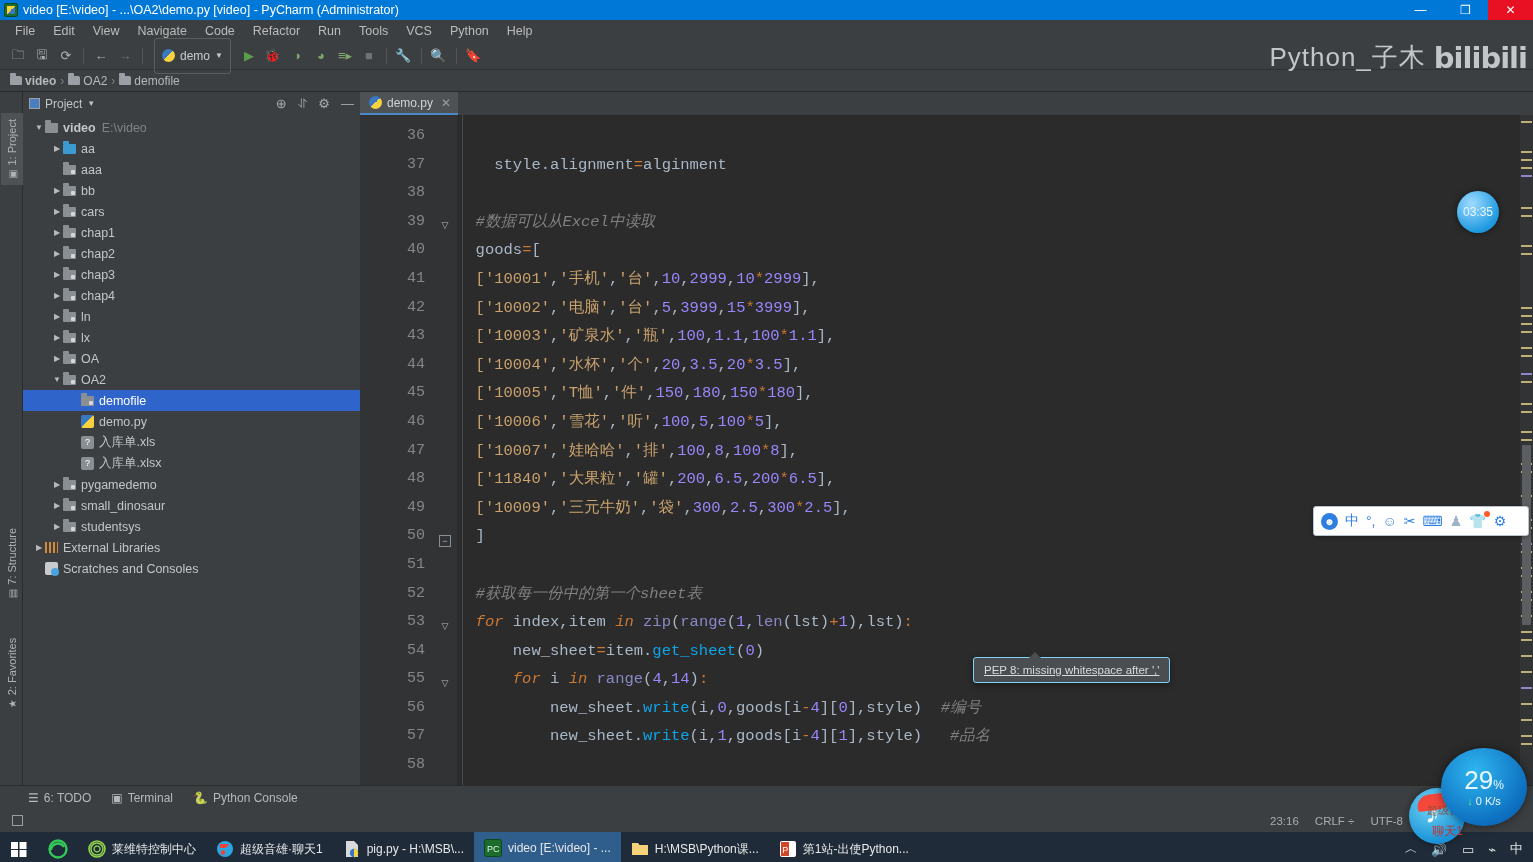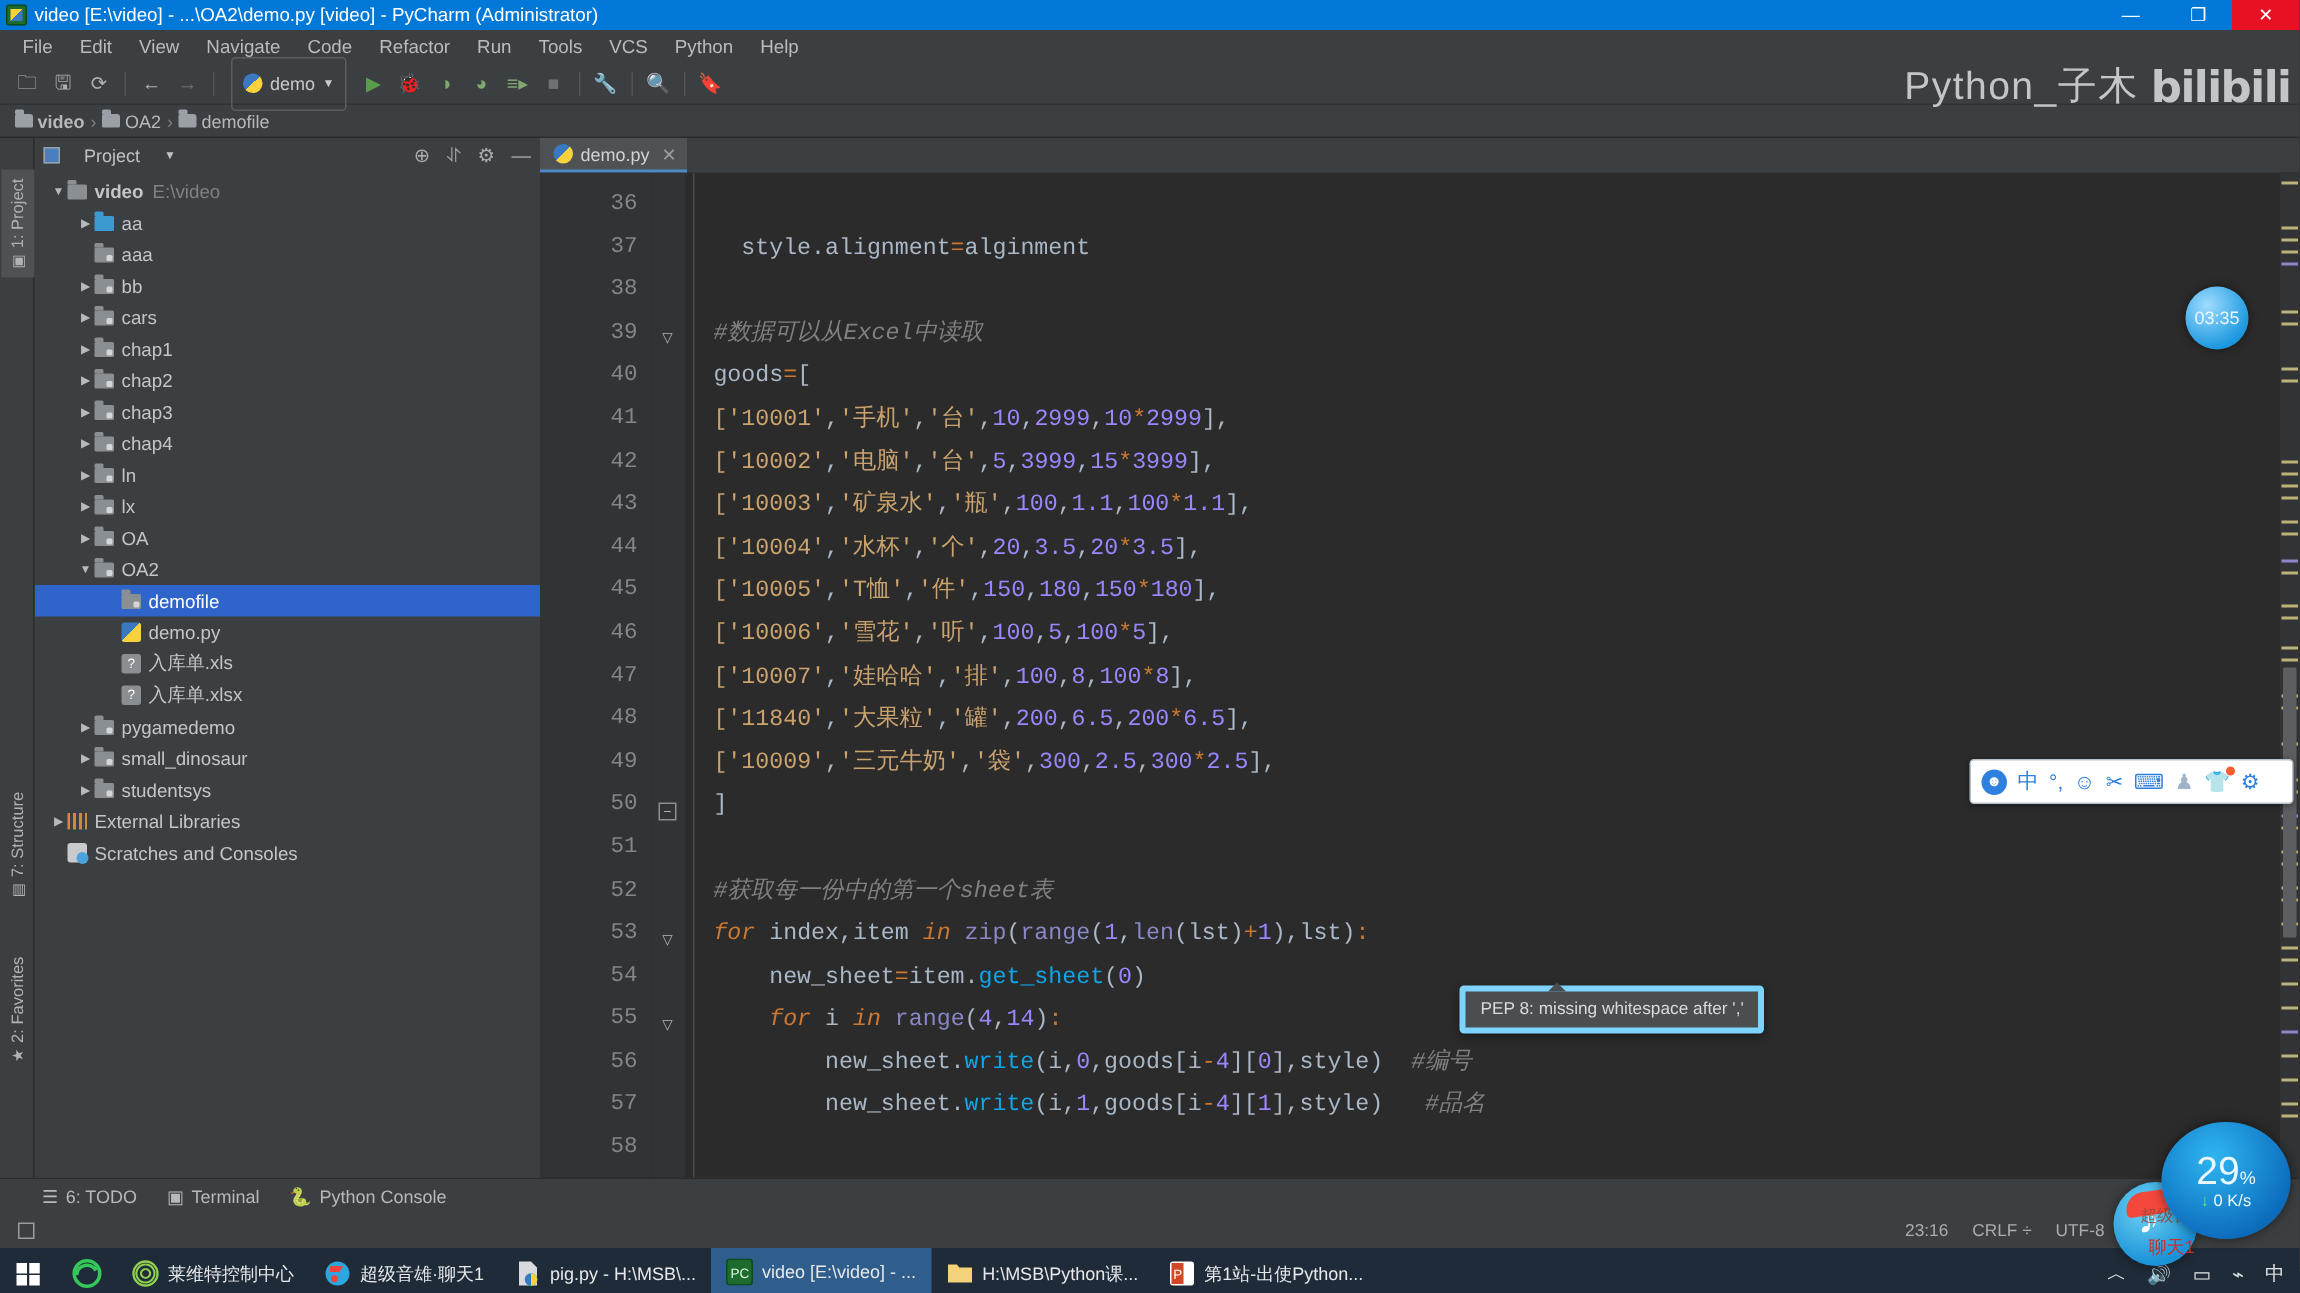--- a/index.html
+++ b/index.html
@@ -52,21 +52,21 @@
   .lrail{ width:23px; background:#3c3f41; position:relative; flex:0 0 auto;
     border-right:1px solid #2b2b2b;}
   .rtab{ position:absolute; left:-24px; width:72px; transform:rotate(-90deg);
     font-size:11px; color:#b0b2b4; display:flex; align-items:center; gap:4px;
     justify-content:center; height:22px;}
   .rtab.active{ background:#4e5254; }
   .rtab i{ font-style:normal; font-size:10px;}
 
   .project{ width:337px; background:#3c3f41; flex:0 0 auto; display:flex; flex-direction:column;}
   .phead{ height:23px; display:flex; align-items:center; padding:0 6px; color:#c0c2c4;
-    font-size:12px; gap:16px; }
+    font-size:12px; gap:5px; }
   .phead .sq{ width:11px; height:11px; border:1.5px solid #9aa0a6; background:#4a7fbf; }
   .phead .right{ margin-left:auto; display:flex; gap:11px; color:#a8aaac; font-size:13px;}
   .ptree{ flex:1; overflow:hidden; font-size:12.5px; padding-top:2px;}
   .row{ height:21px; display:flex; align-items:center; color:#c3c5c7; white-space:nowrap;}
   .row.sel{ background:#2f65ca; color:#fff; }
   .arrow{ width:12px; text-align:center; font-size:8px; color:#b7b9bb; flex:0 0 auto;}
   .ficon{ width:13px; height:10px; background:#8a8f94; border-radius:1px; margin-right:5px;
     position:relative; flex:0 0 auto;}
   .ficon:before{ content:""; position:absolute; left:0; top:-3px; width:6px; height:3px;
     background:#8a8f94; border-radius:1px 1px 0 0;}
@@ -104,22 +104,22 @@
   .fold.tri{ border:none; }
   .code{ flex:1; position:relative; padding-top:7px; min-width:0;
     font-family:"Liberation Mono", monospace; font-size:15.5px; color:#a9b7c6; overflow:hidden;}
   .cl{ height:28.6px; line-height:28.6px; white-space:pre; }
   .s{ color:#c9a26d; } .n{ color:#9a86fd; } .op{ color:#cc7832; }
   .kw{ color:#cc7832; font-style:italic; } .fn{ color:#0ea5e9; }
   .cm{ color:#808080;font-style:italic; } .bi{ color:#8888c6; } .eq{ color:#cc7832; }
   .vline{ position:absolute; left:5px; top:0; bottom:0; width:1px; background:#4a4a4a;}
 
   .tooltip{ position:absolute; left:613px; top:542px; background:#4b4e50; color:#d8dadc;
-    font-size:11.5px; padding:6px 10px; border:4px solid #7dd3fc; border-radius:3px;
-    box-shadow:0 2px 6px rgba(0,0,0,.4); white-space:nowrap;}
+    font-size:11.5px; padding:6px 10px; border:1px solid #7dd3fc; border-radius:3px;
+    box-shadow:0 2px 6px rgba(0,0,0,.4); white-space:nowrap;text-decoration:underline;}
   .tooltip:before{ content:""; position:absolute; top:-6px; left:55px; border:6px solid transparent;
     border-top:0; border-bottom-color:#4b4e50;}
 
   .markerbar{ width:13px; flex:0 0 auto; background:#313335; position:relative;}
   .mk{ position:absolute; left:1px; width:11px; height:2px; background:#bbb37a;}
   .mk.p{ background:#8d86c9; }
   .sbthumb{ position:absolute; left:2px; width:9px; background:#5c5f61; border-radius:1px;}
 
   .timebadge{ position:absolute; right:34px; top:76px; width:42px; height:42px; border-radius:50%;
     background:radial-gradient(circle at 35% 30%, #9fdcff, #1f9ae0 70%, #1479c4);

